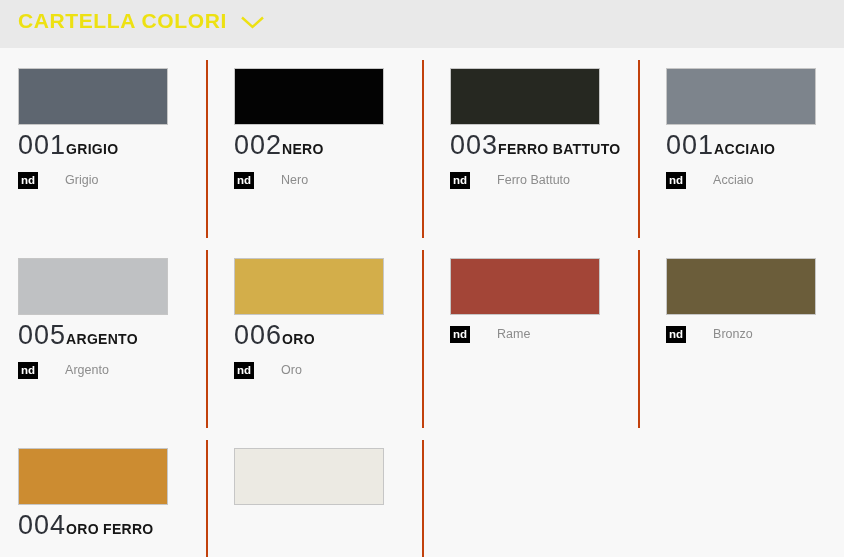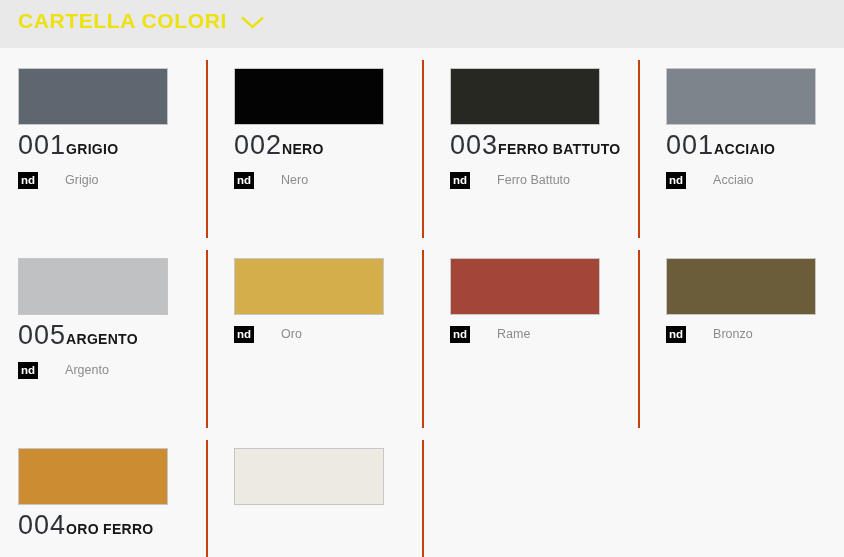--- a/index.html
+++ b/index.html
@@ -160,20 +160,24 @@
         <span class="color-code">005</span>
         <span class="color-name">ARGENTO</span>
       </div>
       <div class="nd-row">
         <span class="nd-badge">nd</span>
         <span class="color-sublabel">Argento</span>
       </div>
     </div>
     <div class="cell">
       <div class="swatch" style="background: rgb(211, 174, 74);"></div>
+      <div class="title-row">
+        <span class="color-code">006</span>
+        <span class="color-name">ORO</span>
+      </div>
       <div class="nd-row">
         <span class="nd-badge">nd</span>
         <span class="color-sublabel">Oro</span>
       </div>
     </div>
     <div class="cell">
       <div class="swatch" style="background: rgb(163, 69, 55);"></div>
       <div class="nd-row">
         <span class="nd-badge">nd</span>
         <span class="color-sublabel">Rame</span>

